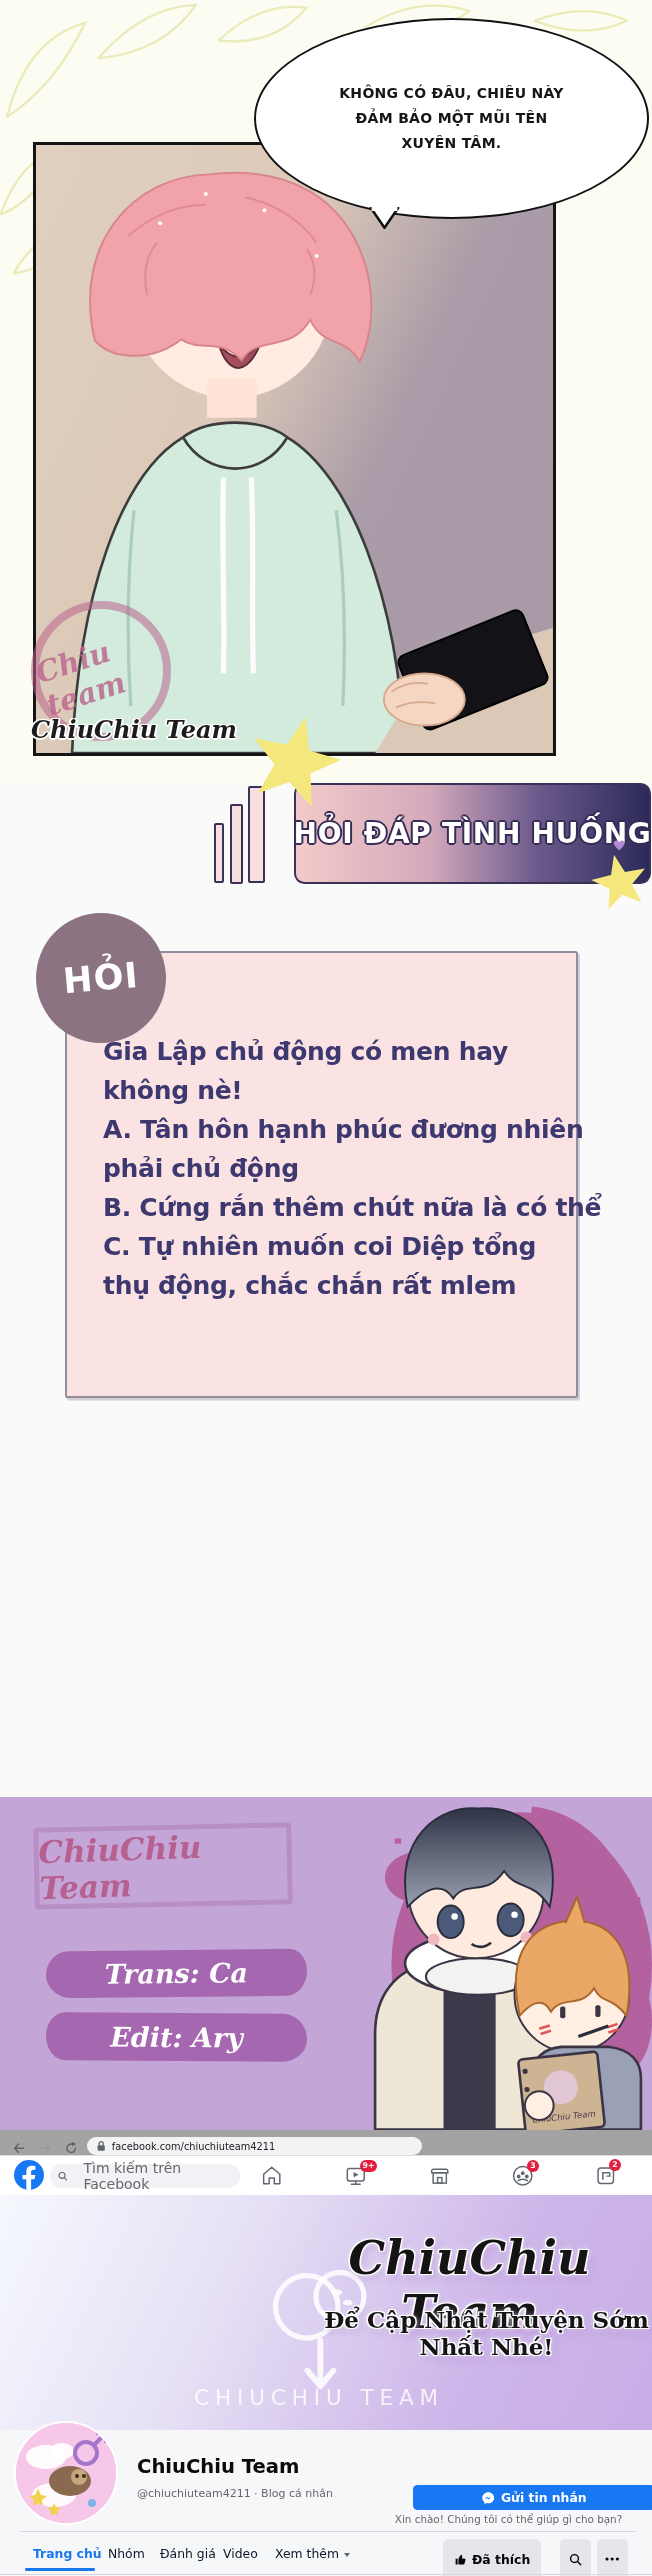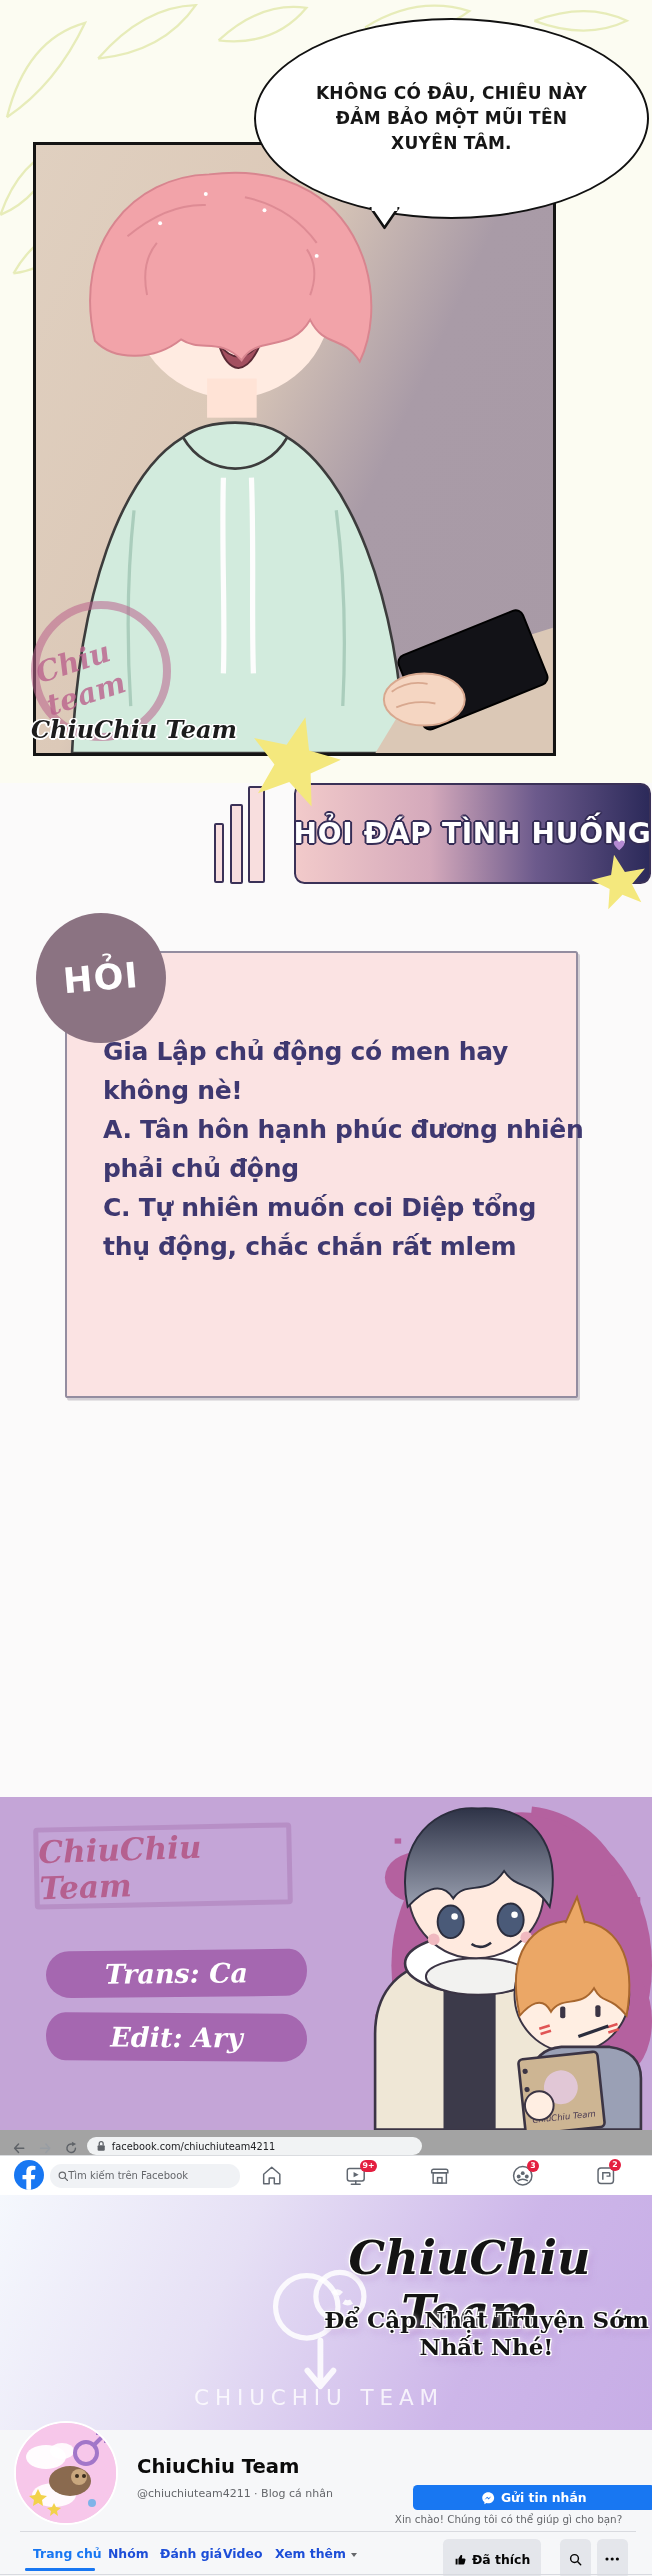--- a/index.html
+++ b/index.html
@@ -5,21 +5,21 @@
   html,body{margin:0;padding:0;background:#fff;}
   #canvas{position:relative;width:652px;height:2576px;overflow:hidden;
     font-family:"DejaVu Sans",sans-serif;background:#fbfafa;}
   .abs{position:absolute;}
   
   .comic-bg{left:0;top:0;width:652px;height:783px;background:#fcfcf2;}
   .panel{left:33px;top:142px;width:523px;height:614px;border:3.3px solid #141414;
     background:linear-gradient(115deg,#e0d0c0 0%,#dcc9b8 38%,#a99ba7 62%,#a89aa6 100%);box-sizing:border-box;}
   .bubble{left:254px;top:18px;width:391px;height:197px;background:#fff;border:2.6px solid #111;
     border-radius:50%;display:flex;flex-direction:column;align-items:center;justify-content:center;z-index:4;}
-  .bubble span{font-weight:bold;font-size:17px;line-height:25px;color:#161616;letter-spacing:0.3px;white-space:nowrap;}
+  .bubble span{font-weight:bold;font-size:14px;line-height:25px;color:#161616;letter-spacing:0.3px;white-space:nowrap;}
   .bubble-tail{left:369px;top:207px;z-index:5;}
   .stamp{left:31px;top:601px;width:124px;height:124px;border:8.5px solid rgba(186,98,140,.55);
     border-radius:50%;z-index:3;display:flex;align-items:center;justify-content:center;}
   .stamp span{font-family:"DejaVu Serif",serif;font-style:italic;font-weight:bold;font-size:29px;
     color:rgba(186,98,140,.8);transform:rotate(-18deg);}
   .panel-credit{left:31px;top:715px;z-index:4;font-family:"DejaVu Serif",serif;font-style:italic;
     font-weight:bold;font-size:24px;color:#1c1c1c;
     text-shadow:-1.3px -1.3px 0 #fff,1.3px -1.3px 0 #fff,-1.3px 1.3px 0 #fff,1.3px 1.3px 0 #fff,0 2px 0 #fff,2px 0 0 #fff,-2px 0 0 #fff;}
   .star1{left:245px;top:714px;width:98px;height:98px;transform:rotate(14deg);z-index:6;}
   .star2{left:590px;top:853px;width:60px;height:60px;transform:rotate(-12deg);z-index:6;}
@@ -63,21 +63,21 @@
     display:flex;align-items:center;}
   .url-pill .lock{margin-left:9px;width:10.4px;height:11.7px;}
   .url-text{margin-left:5.2px;font-size:9.8px;color:#202124;}
   .chrome-div{left:0;top:2155px;width:652px;height:0.7px;background:#dadce0;z-index:8;}
   
   .fb-nav{left:0;top:2155px;width:652px;height:40px;background:#fff;z-index:7;}
   .fb-logo{left:14.4px;top:2160px;width:30px;height:30px;z-index:8;}
   .fb-search{left:50px;top:2164px;width:190px;height:23.5px;background:#f0f2f5;border-radius:11.7px;
     display:flex;align-items:center;z-index:8;}
   .fb-search svg{margin-left:7.8px;}
-  .fb-search span{margin-left:0;font-size:10px;color:#65676b;}
+  .fb-search span{margin-left:16px;font-size:14px;color:#65676b;}
   .nav-ic{width:23.5px;height:23.5px;top:2164px;z-index:8;}
   .badge{position:absolute;background:#e41e3f;color:#fff;font-weight:bold;font-size:7.8px;
     border-radius:5.9px;height:11.7px;min-width:11.7px;padding:0 2.6px;display:flex;align-items:center;justify-content:center;z-index:9;box-sizing:border-box;}
   
   .promo{left:0;top:2195px;width:652px;height:235px;
     background:linear-gradient(115deg,#f5f8fd 0%,#e6e0f5 35%,#cdb6e9 72%,#c7ade6 100%);z-index:1;}
   .promo-kicker{left:352px;top:2207px;width:300px;text-align:center;z-index:2;
     font-family:"DejaVu Serif",serif;font-weight:bold;font-size:19.6px;color:#141414;}
   .promo-team{left:287px;top:2231px;width:365px;text-align:center;z-index:2;
     font-family:"DejaVu Serif",serif;font-style:italic;font-weight:bold;font-size:46px;color:#141414;}
@@ -91,21 +91,21 @@
   .fb-header{left:0;top:2430px;width:652px;height:146px;background:#f6f7f9;z-index:3;}
   .avatar{left:14.4px;top:2421px;width:104px;height:104px;border-radius:50%;background:#f7c7ea;
     border:2px solid #fff;box-sizing:border-box;overflow:hidden;z-index:6;}
   .page-title{left:137px;top:2455px;font-size:19.6px;font-weight:bold;color:#0b0b0b;z-index:4;}
   .page-handle{left:137px;top:2487px;font-size:11px;color:#65676b;z-index:4;}
   .msg-btn{left:413px;top:2485px;width:242px;height:25.4px;background:#1877f2;border-radius:4.6px;
     display:flex;align-items:center;justify-content:center;z-index:4;}
   .msg-btn span{color:#fff;font-weight:bold;font-size:12.4px;margin-left:5.2px;}
   .greeting{left:365px;top:2513px;width:287px;text-align:center;font-size:10.4px;color:#65676b;z-index:4;}
   .hdr-div{left:19.6px;top:2531px;width:616px;height:0.7px;background:#d8dadf;z-index:4;}
-  .tab{top:2546px;font-size:12.4px;color:#1d4ed8;z-index:4;white-space:nowrap;font-weight:bold;}
+  .tab{top:2546px;font-size:12.4px;color:#0f172a;z-index:4;white-space:nowrap;}
   .tab.active{color:#1877f2;font-weight:bold;}
   .caret{display:inline-block;width:0;height:0;border-left:3.9px solid transparent;border-right:3.9px solid transparent;
     border-top:4.6px solid #65676b;margin-left:4.6px;vertical-align:middle;}
   .tab-underline{left:25px;top:2568px;width:70px;height:2.6px;background:#1877f2;border-radius:1.3px;z-index:4;}
   .gray-btn{top:2539px;height:40px;background:#e4e6eb;border-radius:5.2px;display:flex;
     align-items:center;justify-content:center;z-index:4;}
   .like-btn{left:443px;width:98px;}
   .like-btn span{font-size:12.4px;font-weight:bold;color:#050505;margin-left:5.2px;}
   .search-btn{left:560px;width:31px;}
   .more-btn{left:597px;width:31px;}
@@ -200,20 +200,21 @@
   <div class="abs white-mid"></div>
   <div class="abs hoi-box"></div>
   <div class="abs hoi-circle">
     <span>HỎI</span>
   </div>
   <div class="abs q-lines">
     <div>Gia Lập chủ động có men hay</div>
     <div>không nè!</div>
     <div>A. Tân hôn hạnh phúc đương nhiên</div>
     <div>phải chủ động</div>
+    <div>B. Cứng rắn thêm chút nữa là có thể</div>
     <div>C. Tự nhiên muốn coi Diệp tổng</div>
     <div>thụ động, chắc chắn rất mlem</div>
   </div>
 
   <div class="abs credits-bg"></div>
   <div class="abs rough-rect"></div>
   <div class="abs credits-team">
     <span>ChiuChiu Team</span>
   </div>
   <div class="abs brush brush1">

